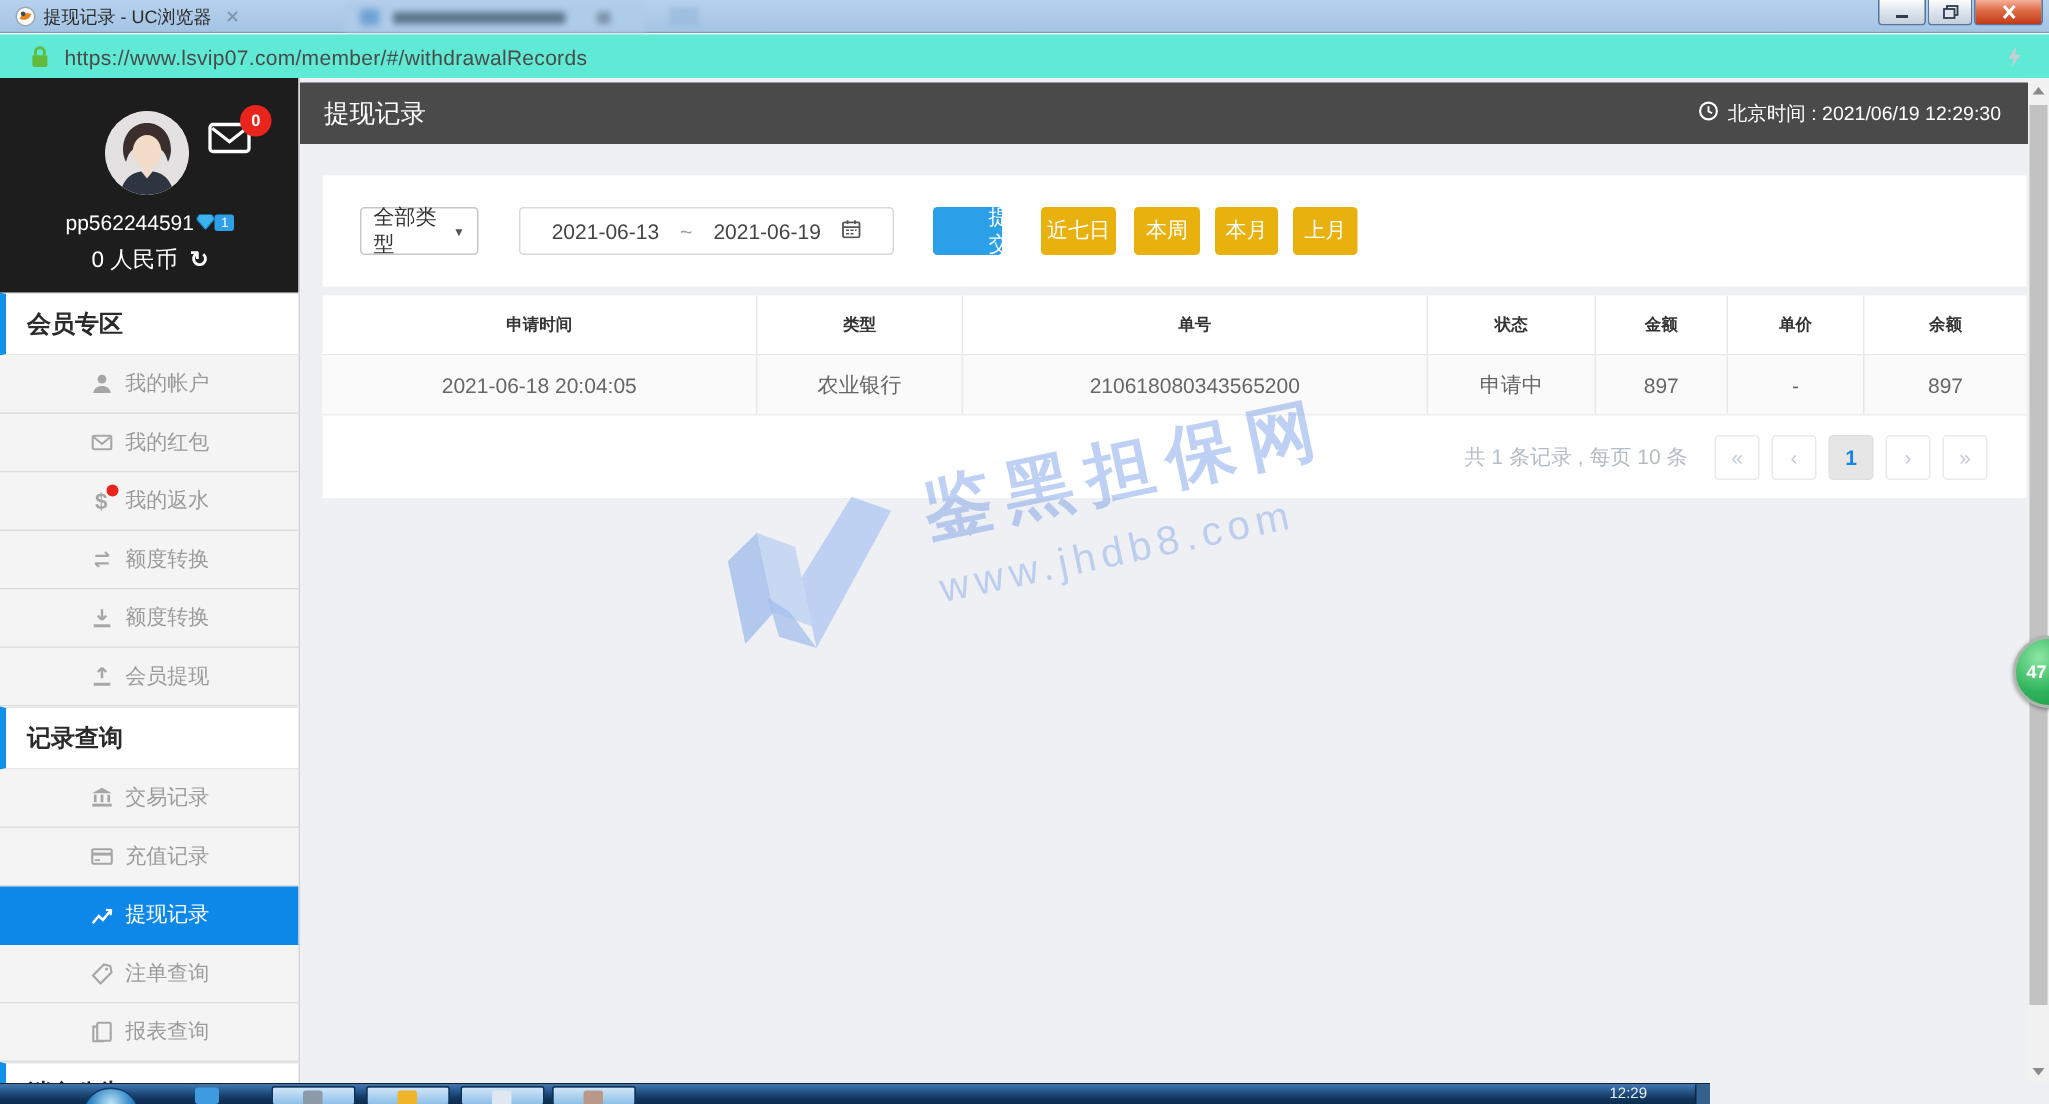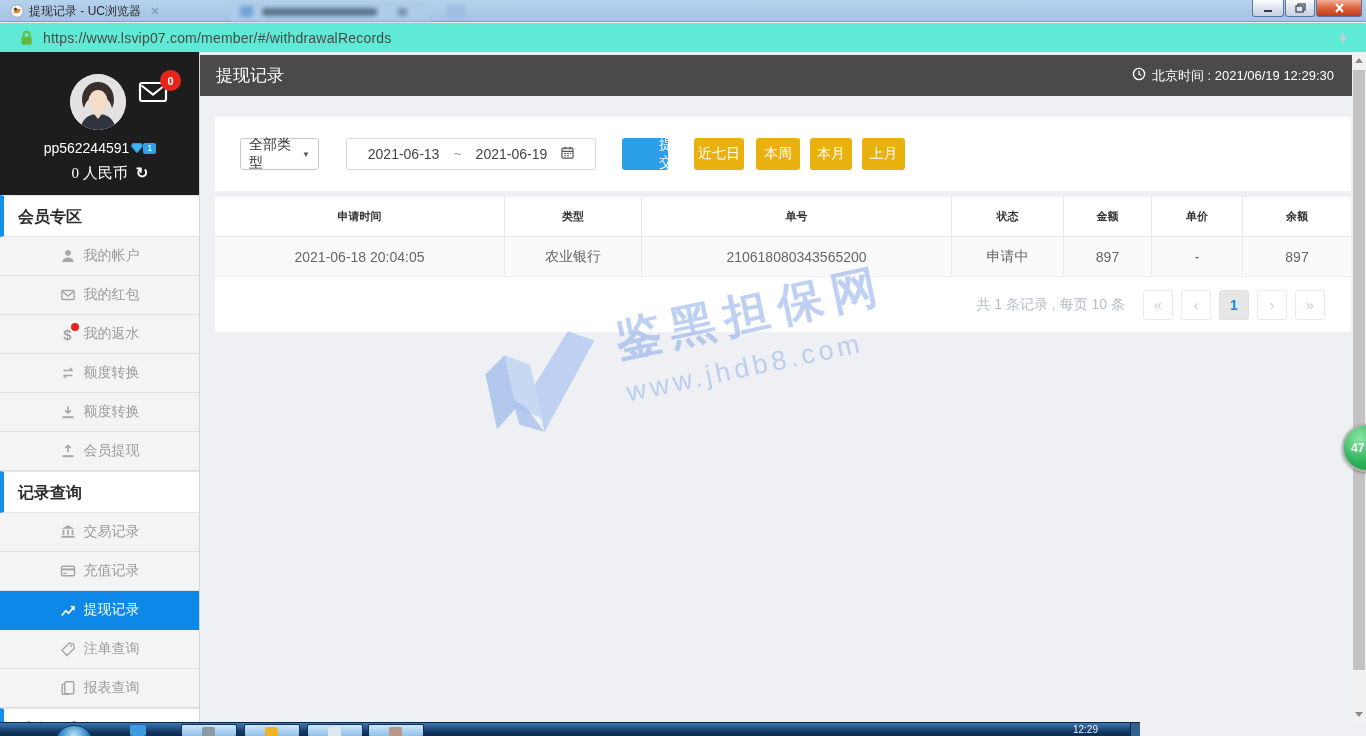--- a/index.html
+++ b/index.html
@@ -36,21 +36,21 @@
   .sidebar { position:absolute; left:0; top:0; width:200px; height:670px; background:#f4f4f4;
              border-right:1px solid #d5d5d5; overflow:hidden; }
   .profile { position:relative; height:143px; background:#1d1d1d; }
   .avatar { position:absolute; left:70px; top:22px; width:56px; height:56px; border-radius:50%; overflow:hidden; background:#e3e1e1; }
   .mailwrap { position:absolute; left:138px; top:28px; }
   .mailbadge { position:absolute; left:160px; top:18px; width:21px; height:21px; border-radius:50%; background:#e8241d;
                color:#fff; font-size:11px; display:flex; align-items:center; justify-content:center; font-weight:bold; }
   .uname { position:absolute; left:0; top:88px; width:200px; text-align:center; color:#fff; font-size:14px; }
   .vipgem { display:inline-block; margin-left:2px; }
   .viptag { display:inline-block; background:#2da0e8; color:#fff; font-size:9px; line-height:11px; padding:0 4px; border-radius:2px; vertical-align:2px; }
-  .balance { position:absolute; left:10px; top:112px; width:200px; text-align:center; color:#fff; font-size:15px;font-family:Liberation Serif, serif; }
+  .balance { position:absolute; left:0; top:112px; width:200px; text-align:center; color:#fff; font-size:15px; }
   .refresh { font-weight:bold; margin-left:8px; font-size:15px; }
 
   .sec-head { height:42px; line-height:41px; background:#fff; border-left:4px solid #1090e8;
               border-top:1px solid #e6e6e6; border-bottom:1px solid #e6e6e6;
               font-size:16px; font-weight:bold; color:#2b2b2b; padding-left:14px; }
   .mitem { height:39px; display:flex; align-items:center; justify-content:center;
            background:#f4f4f4; border-bottom:1px solid #dedede; color:#9b9b9b; font-size:14px; }
   .mitem .mi-icon { display:inline-flex; margin-right:8px; position:relative; width:16px; height:16px; align-items:center; justify-content:center; }
   .mitem.active { background:#0d88e9; color:#fff; border-bottom:1px solid #0d88e9; }
   .dollar { font-size:15px; font-weight:bold; color:#a6a6a6; }

